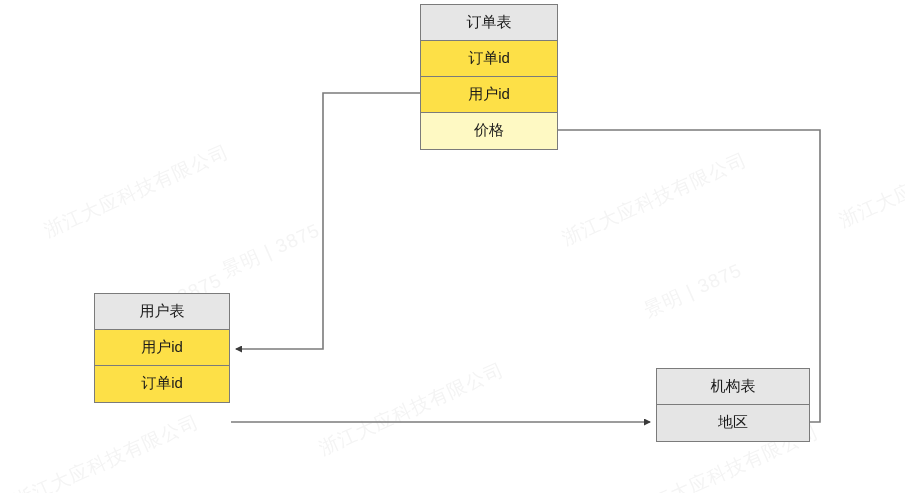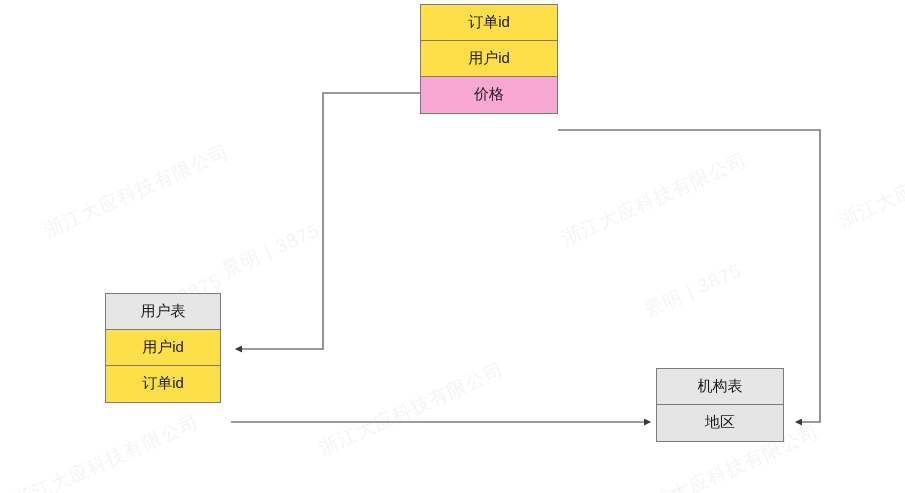--- a/index.html
+++ b/index.html
@@ -62,21 +62,21 @@
     overflow: hidden;
   }
   .row:last-child {
     border-bottom: none;
   }
   .row.header {
     background: #e6e6e6;
     color: #1a1a1a;
   }
   .row.blue {
-    background: #f9a8d4;
+    background: #fef9c3;
   }
   .row.yellow {
     background: #e5e5e5;
   }
 </style>
 </head>
 <body>
 
 <div id="canvas">
 
@@ -101,28 +101,29 @@
 
     <path d="M 420 93 L 323 93 L 323 349 L 236 349" fill="none" stroke="#7b7b7b" stroke-width="1.6" marker-end="url(#arrowhead)"></path>
 
     <path d="M 558 130 L 820 130 L 820 422 L 796 422" fill="none" stroke="#7b7b7b" stroke-width="1.6" marker-end="url(#arrowhead)"></path>
 
     <path d="M 231 422 L 650 422" fill="none" stroke="#7b7b7b" stroke-width="1.6" marker-end="url(#arrowhead)"></path>
   </svg>
 
   <div id="tables-layer">
       <div class="entity" style="left: 420px; top: 4px; width: 138px;">
+        <div class="row header">订单表</div>
         <div class="row">订单id</div>
         <div class="row">用户id</div>
         <div class="row blue">价格</div>
       </div>
-      <div class="entity" style="left: 105px; top: 293px; width: 116px;">
+      <div class="entity" style="left: 94px; top: 293px; width: 136px;">
         <div class="row header">用户表</div>
         <div class="row">用户id</div>
         <div class="row">订单id</div>
       </div>
-      <div class="entity" style="left: 656px; top: 368px; width: 128px;">
+      <div class="entity" style="left: 656px; top: 368px; width: 154px;">
         <div class="row header">机构表</div>
         <div class="row yellow">地区</div>
       </div>
     </div>
 
 </div>
 
 </body></html>

